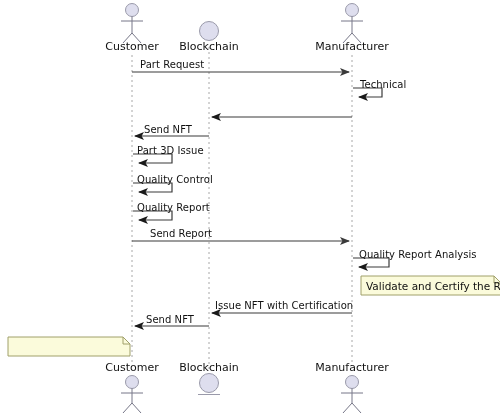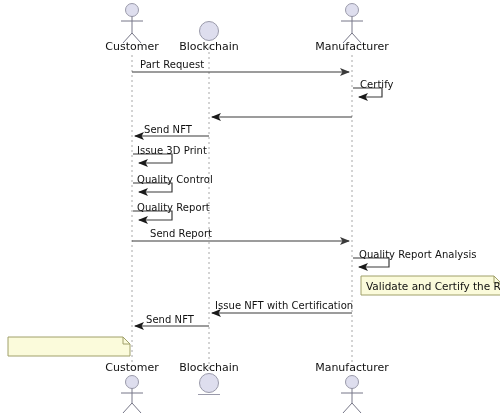--- a/index.html
+++ b/index.html
@@ -158,26 +158,26 @@
   <div class="participant-name" style="left:128px; top:41px;">Customer</div>
   <div class="participant-name" style="left:205px; top:41px;">Blockchain</div>
   <div class="participant-name" style="left:348px; top:41px;">Manufacturer</div>
 
   <div class="participant-name" style="left:128px; top:362px;">Customer</div>
   <div class="participant-name" style="left:205px; top:362px;">Blockchain</div>
   <div class="participant-name" style="left:348px; top:362px;">Manufacturer</div>
 
   <div class="lbl" style="left:136px; top:59px;">Part Request</div>
 
-  <div class="lbl" style="left:356px; top:79px;">Certify</div>
+  <div class="lbl" style="left:356px; top:79px;">Technical</div>
 
 
   <div class="lbl" style="left:140px; top:124px;">Send NFT</div>
 
-  <div class="lbl" style="left:133px; top:145px;">Issue 3D Print</div>
+  <div class="lbl" style="left:133px; top:145px;">Part 3D Issue</div>
 
   <div class="lbl" style="left:133px; top:202px;">Quality Report</div>
 
   <div class="lbl" style="left:133px; top:174px;">Quality Control</div>
 
   <div class="lbl" style="left:136px; top:228px;margin-left:10px;">Send Report</div>
 
   <div class="lbl" style="left:355px; top:249px;">Quality Report Analysis</div>
 
   <div class="lbl" style="left:211px; top:300px;">Issue NFT with Certification</div>

